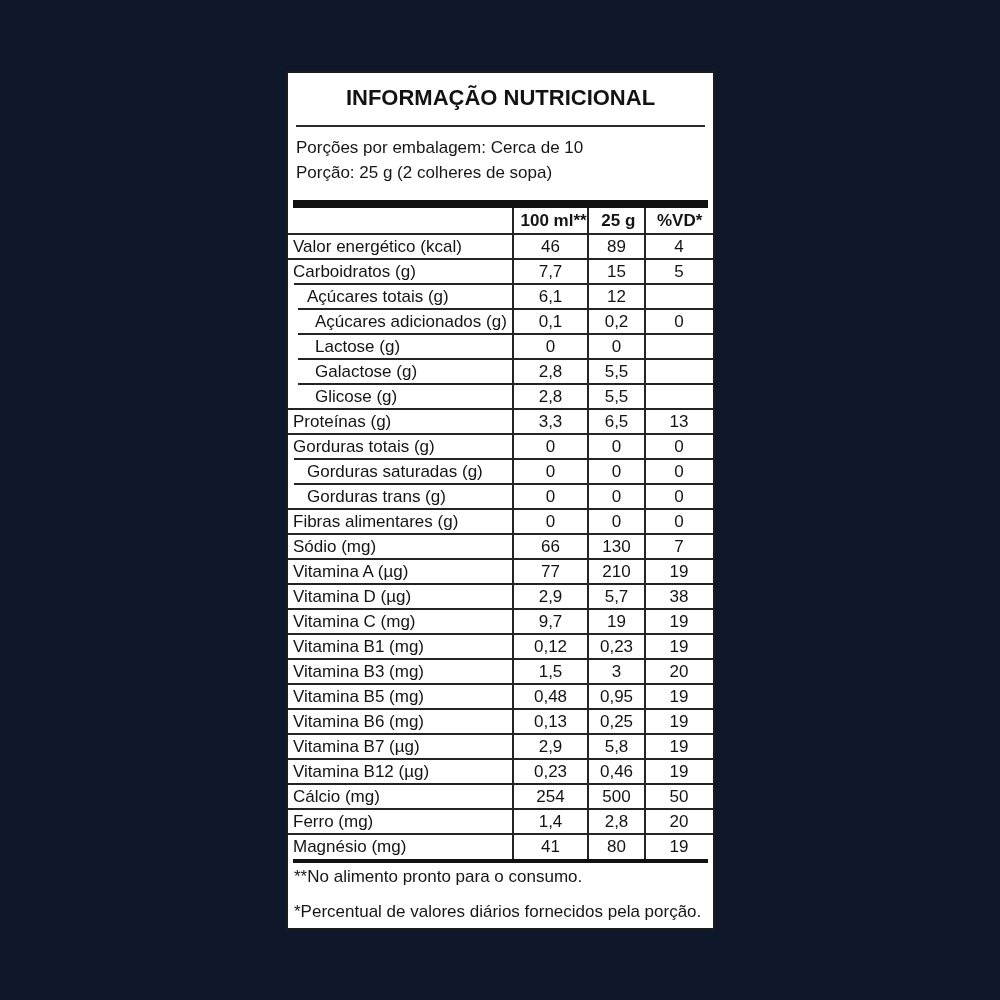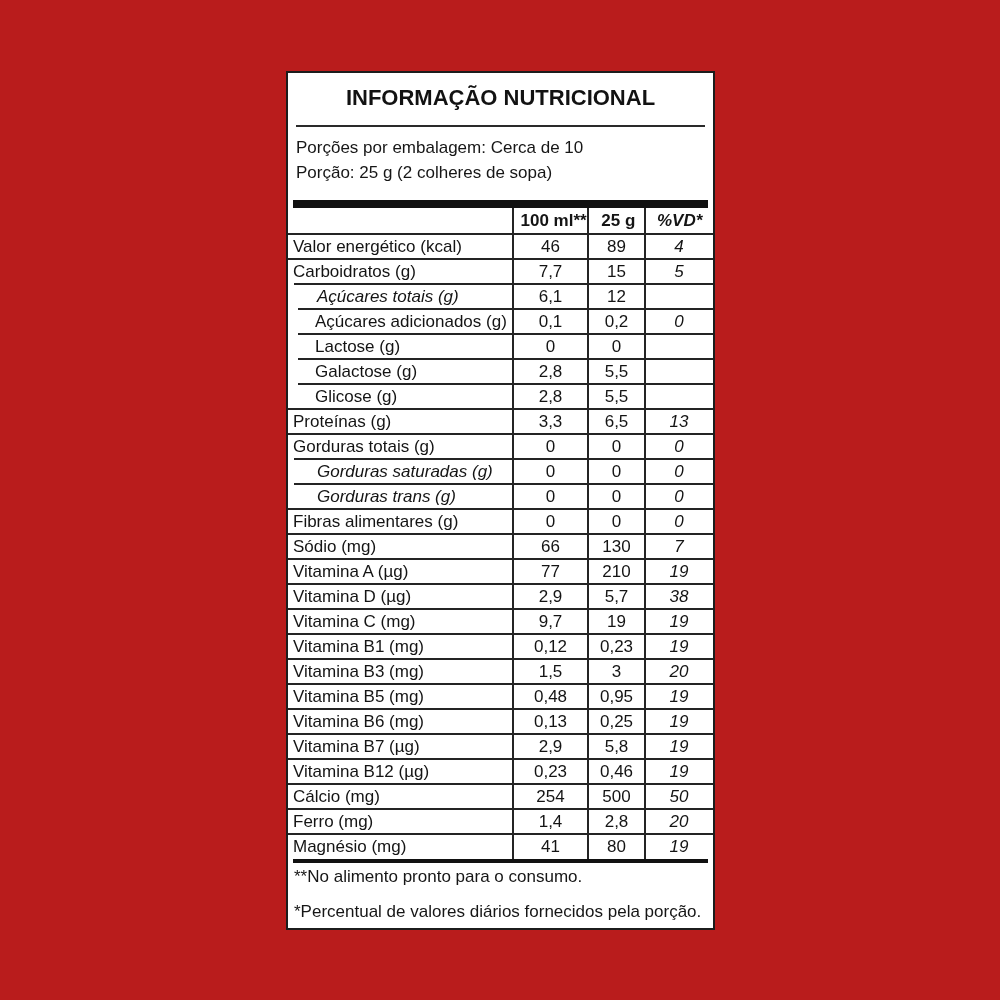--- a/index.html
+++ b/index.html
@@ -9,21 +9,21 @@
     width: 1000px;
     height: 1000px;
     font-family: "Liberation Sans", sans-serif;
     color: #1a1a1a;
     -webkit-font-smoothing: antialiased;
   }
   .page {
     position: relative;
     width: 1000px;
     height: 1000px;
-    background: #b91c1c;
+    background: #0f172a;
     overflow: hidden;
   }
   .panel {
     position: absolute;
     left: 286px;
     top: 71px;
     width: 429px;
     height: 859px;
     box-sizing: border-box;
     border: 2px solid #1c1c1c;
@@ -93,25 +93,25 @@
     background: #242424;
   }
   .row.i1 .line { left: 6px; }
   .row.i2 .line { left: 10px; }
   .cell {
     box-sizing: border-box;
     white-space: nowrap;
     overflow: hidden;
   }
   .cell.name { width: 225px; padding-left: 5px; text-align: left; }
-  .row.i1 .cell.name { padding-left: 29px; font-style: italic; }
+  .row.i1 .cell.name { padding-left: 19px; }
   .row.i2 .cell.name { padding-left: 27px; }
   .cell.v1 { width: 75px; text-align: center; }
   .cell.v2 { width: 57px; text-align: center; }
-  .cell.v3 { width: 68px; text-align: center; font-style: italic; }
+  .cell.v3 { width: 68px; text-align: center; }
   .foot {
     margin: 0 6px;
     font-size: 17px;
     line-height: 28px;
     color: #161616;
   }
   .foot.first { margin-top: 7px; }
 </style>
 </head>
 <body>

